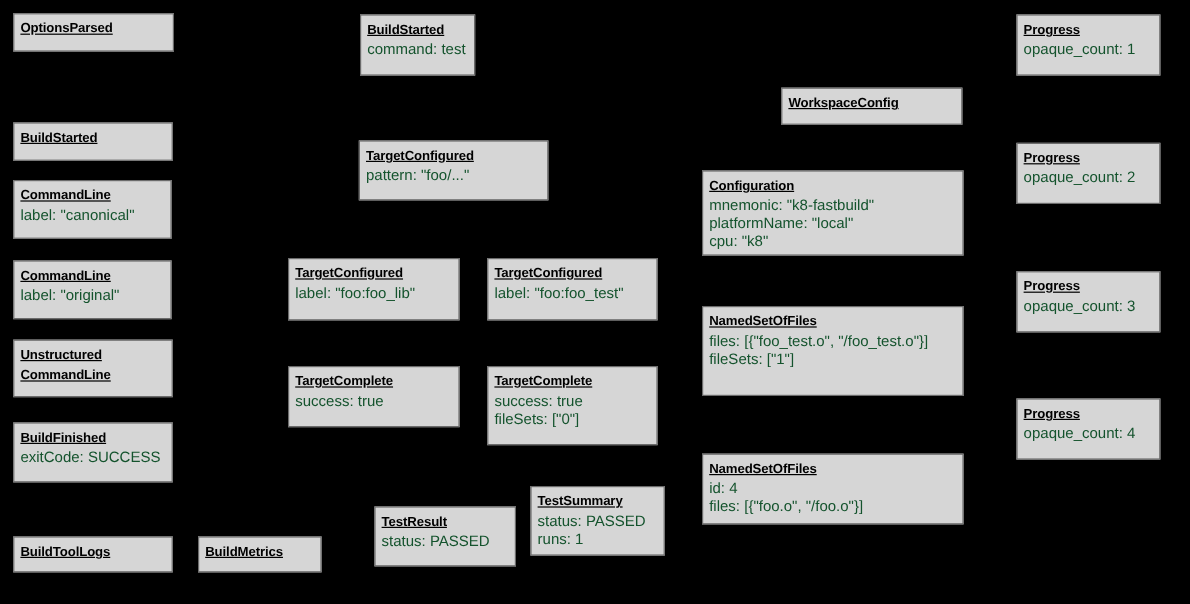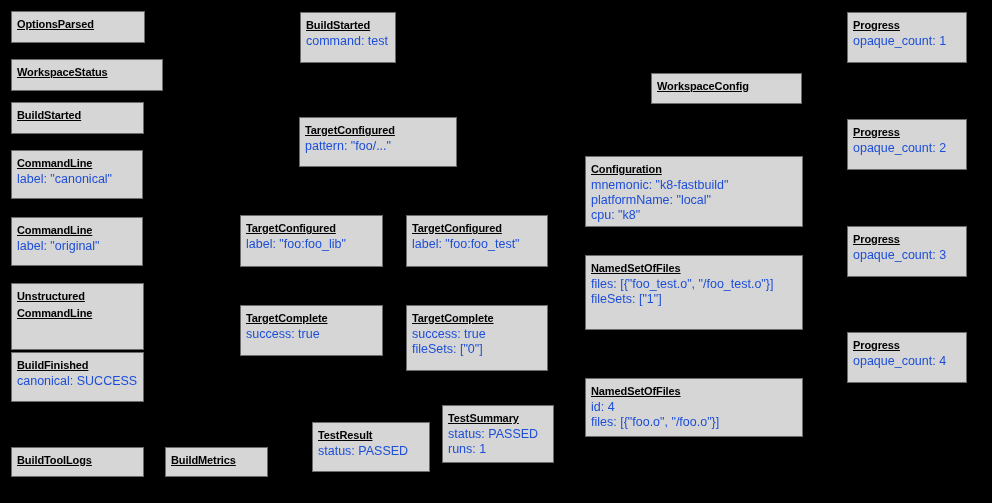--- a/index.html
+++ b/index.html
@@ -34,21 +34,21 @@
     white-space: pre-line;
     letter-spacing: -0.1px;
   }
   .node-fields {
     margin-top: 1px;
   }
   .node-field {
     font-family: "Liberation Sans", sans-serif;
     font-size: 12.5px;
     font-weight: normal;
-    color: #1d4ed8;
+    color: #14532d;
     line-height: 15px;
     white-space: nowrap;
   }
   .title-only > .node-title {
     line-height: 17px;
   }
 </style>
 </head>
 <body>
 
@@ -61,23 +61,20 @@
       <div class="node-fields">
         <div class="node-field">command: test</div>
       </div>
     </div>
     <div class="node" style="left: 847px; top: 12px; width: 120px; height: 51px; background: rgb(214, 214, 214); border-color: rgb(107, 107, 107);">
       <div class="node-title">Progress</div>
       <div class="node-fields">
         <div class="node-field">opaque_count: 1</div>
       </div>
     </div>
-    <div class="node title-only" style="left: 11px; top: 59px; width: 152px; height: 32px; background: rgb(214, 214, 214); border-color: rgb(107, 107, 107);">
-      <div class="node-title">WorkspaceStatus</div>
-    </div>
     <div class="node title-only" style="left: 651px; top: 73px; width: 151px; height: 31px; background: rgb(214, 214, 214); border-color: rgb(107, 107, 107);">
       <div class="node-title">WorkspaceConfig</div>
     </div>
     <div class="node title-only" style="left: 11px; top: 102px; width: 133px; height: 32px; background: rgb(214, 214, 214); border-color: rgb(107, 107, 107);">
       <div class="node-title">BuildStarted</div>
     </div>
     <div class="node" style="left: 299px; top: 117px; width: 158px; height: 50px; background: rgb(214, 214, 214); border-color: rgb(107, 107, 107);">
       <div class="node-title">TargetConfigured</div>
       <div class="node-fields">
         <div class="node-field">pattern: "foo/..."</div>
@@ -88,21 +85,21 @@
       <div class="node-fields">
         <div class="node-field">opaque_count: 2</div>
       </div>
     </div>
     <div class="node" style="left: 11px; top: 150px; width: 132px; height: 49px; background: rgb(214, 214, 214); border-color: rgb(107, 107, 107);">
       <div class="node-title">CommandLine</div>
       <div class="node-fields">
         <div class="node-field">label: "canonical"</div>
       </div>
     </div>
-    <div class="node" style="left: 585px; top: 156px; width: 218px; height: 71px; background: rgb(214, 214, 214); border-color: rgb(107, 107, 107);">
+    <div class="node" style="left: 585px; top: 142px; width: 218px; height: 71px; background: rgb(214, 214, 214); border-color: rgb(107, 107, 107);">
       <div class="node-title">Configuration</div>
       <div class="node-fields">
         <div class="node-field">mnemonic: "k8-fastbuild"</div>
         <div class="node-field">platformName: "local"</div>
         <div class="node-field">cpu: "k8"</div>
       </div>
     </div>
     <div class="node" style="left: 240px; top: 215px; width: 143px; height: 52px; background: rgb(214, 214, 214); border-color: rgb(107, 107, 107);">
       <div class="node-title">TargetConfigured</div>
       <div class="node-fields">
@@ -127,21 +124,21 @@
         <div class="node-field">opaque_count: 3</div>
       </div>
     </div>
     <div class="node" style="left: 585px; top: 255px; width: 218px; height: 75px; background: rgb(214, 214, 214); border-color: rgb(107, 107, 107);">
       <div class="node-title">NamedSetOfFiles</div>
       <div class="node-fields">
         <div class="node-field">files: [{"foo_test.o", "/foo_test.o"}]</div>
         <div class="node-field">fileSets: ["1"]</div>
       </div>
     </div>
-    <div class="node title-only" style="left: 11px; top: 283px; width: 133px; height: 67px; background: rgb(214, 214, 214); border-color: rgb(107, 107, 107);">
+    <div class="node title-only" style="left: 11px; top: 283px; width: 133px; height: 48px; background: rgb(214, 214, 214); border-color: rgb(107, 107, 107);">
       <div class="node-title">Unstructured
 CommandLine</div>
     </div>
     <div class="node" style="left: 240px; top: 305px; width: 143px; height: 51px; background: rgb(214, 214, 214); border-color: rgb(107, 107, 107);">
       <div class="node-title">TargetComplete</div>
       <div class="node-fields">
         <div class="node-field">success: true</div>
       </div>
     </div>
     <div class="node" style="left: 406px; top: 305px; width: 142px; height: 66px; background: rgb(214, 214, 214); border-color: rgb(107, 107, 107);">
@@ -153,21 +150,21 @@
     </div>
     <div class="node" style="left: 847px; top: 332px; width: 120px; height: 51px; background: rgb(214, 214, 214); border-color: rgb(107, 107, 107);">
       <div class="node-title">Progress</div>
       <div class="node-fields">
         <div class="node-field">opaque_count: 4</div>
       </div>
     </div>
     <div class="node" style="left: 11px; top: 352px; width: 133px; height: 50px; background: rgb(214, 214, 214); border-color: rgb(107, 107, 107);">
       <div class="node-title">BuildFinished</div>
       <div class="node-fields">
-        <div class="node-field">canonical: SUCCESS</div>
+        <div class="node-field">exitCode: SUCCESS</div>
       </div>
     </div>
     <div class="node" style="left: 585px; top: 378px; width: 218px; height: 59px; background: rgb(214, 214, 214); border-color: rgb(107, 107, 107);">
       <div class="node-title">NamedSetOfFiles</div>
       <div class="node-fields">
         <div class="node-field">id: 4</div>
         <div class="node-field">files: [{"foo.o", "/foo.o"}]</div>
       </div>
     </div>
     <div class="node" style="left: 442px; top: 405px; width: 112px; height: 58px; background: rgb(214, 214, 214); border-color: rgb(107, 107, 107);">

